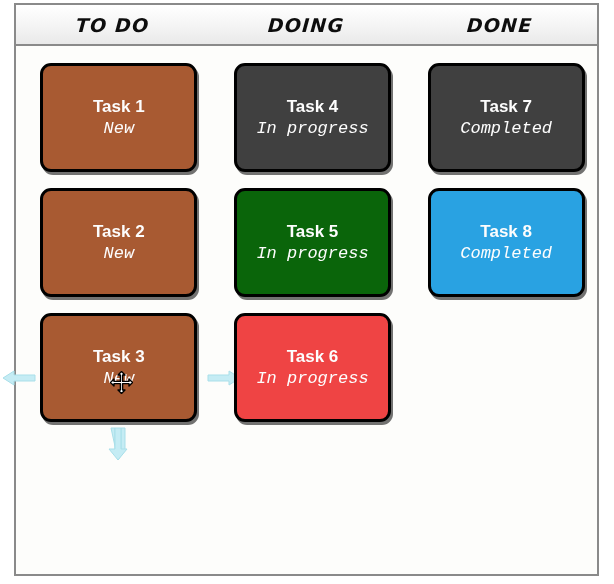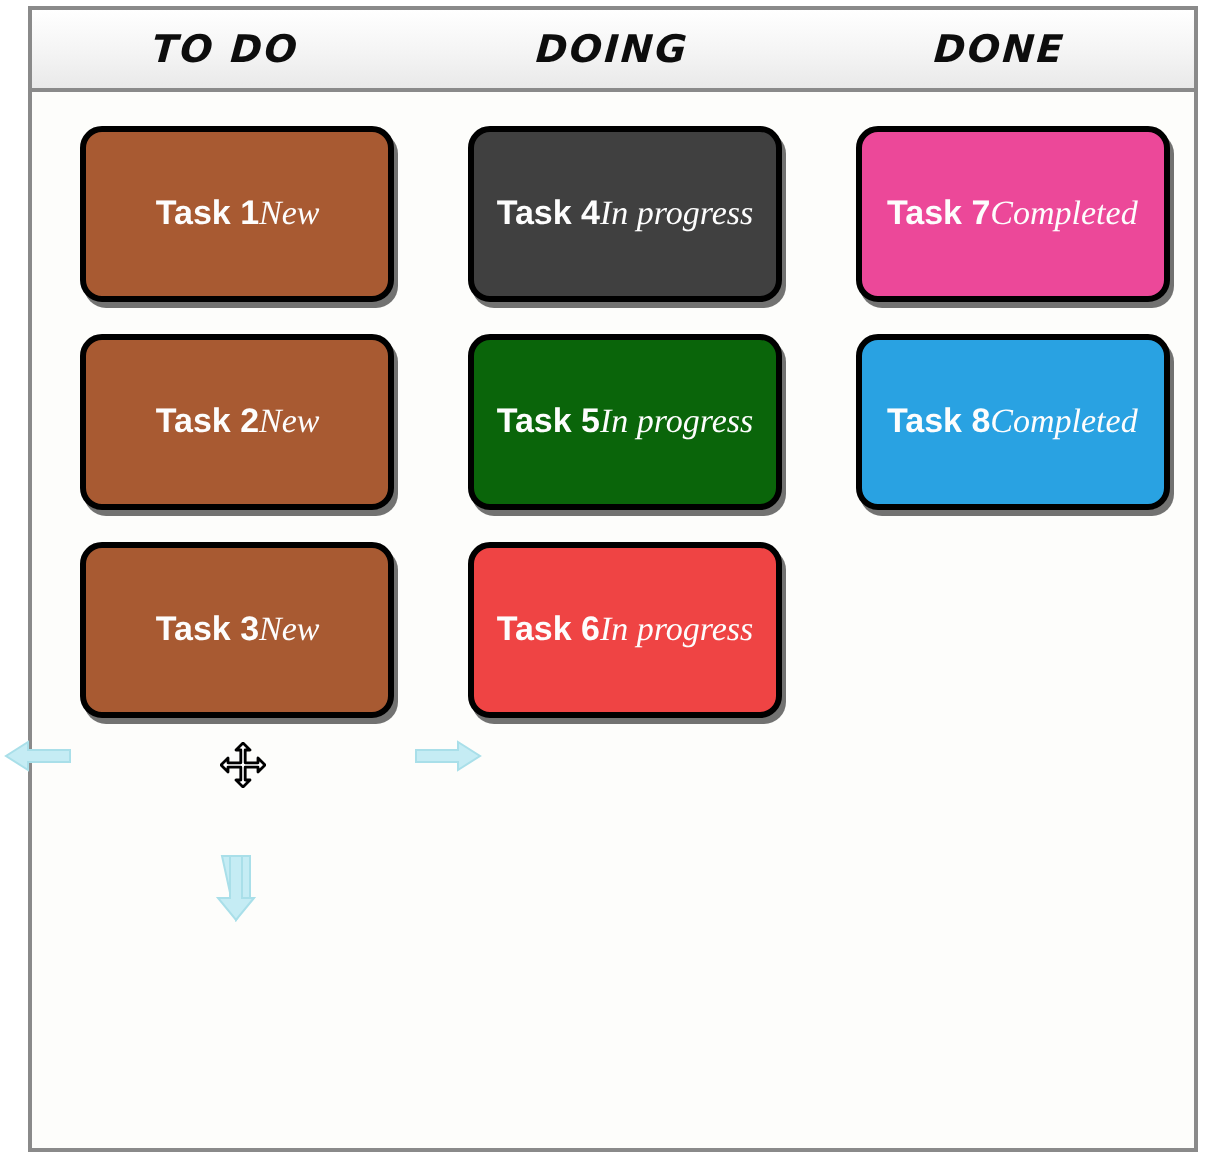--- a/index.html
+++ b/index.html
@@ -72,42 +72,43 @@
     position: relative;
     padding-top: 17px;
     display: flex;
     flex-direction: column;
     align-items: center;
   }
 
   .card {
     position: relative;
     width: 157px;
-    height: 88px;
+    height: 109px;
     margin-bottom: 16px;
     border: 3px solid #000000;
     border-radius: 11px;
     box-sizing: border-box;
     display: flex;
+    flex-direction: column;
     align-items: center;
     justify-content: center;
     box-shadow: 2px 3px 0 rgba(0,0,0,0.55);
     cursor: move;
     margin-left: 12px;
   }
   .card-title {
     font-family: "Liberation Sans", sans-serif;
     font-weight: bold;
     font-size: 17px;
     color: #fdfdfd;
     line-height: 1.25;
     text-align: center;
   }
   .card-status {
-    font-family: Liberation Serif, serif;
+    font-family: Liberation Mono, monospace;
     font-style: italic;
     font-size: 17px;
     color: #fdfdfd;
     line-height: 1.25;
     text-align: center;
   }
 
   
   .drag-arrow {
     position: absolute;
@@ -207,21 +208,21 @@
       </div>
 
       <div class="card" style="background-color: #ef4444;">
         <span class="card-title">Task 6</span>
         <span class="card-status">In progress</span>
       </div>
     </div>
 
     <div class="column">
 
-      <div class="card" style="background-color: #ec4899;">
+      <div class="card" style="background-color: #404040;">
         <span class="card-title">Task 7</span>
         <span class="card-status">Completed</span>
       </div>
 
       <div class="card" style="background-color: rgb(41, 162, 226);">
         <span class="card-title">Task 8</span>
         <span class="card-status">Completed</span>
       </div>
     </div>
 

